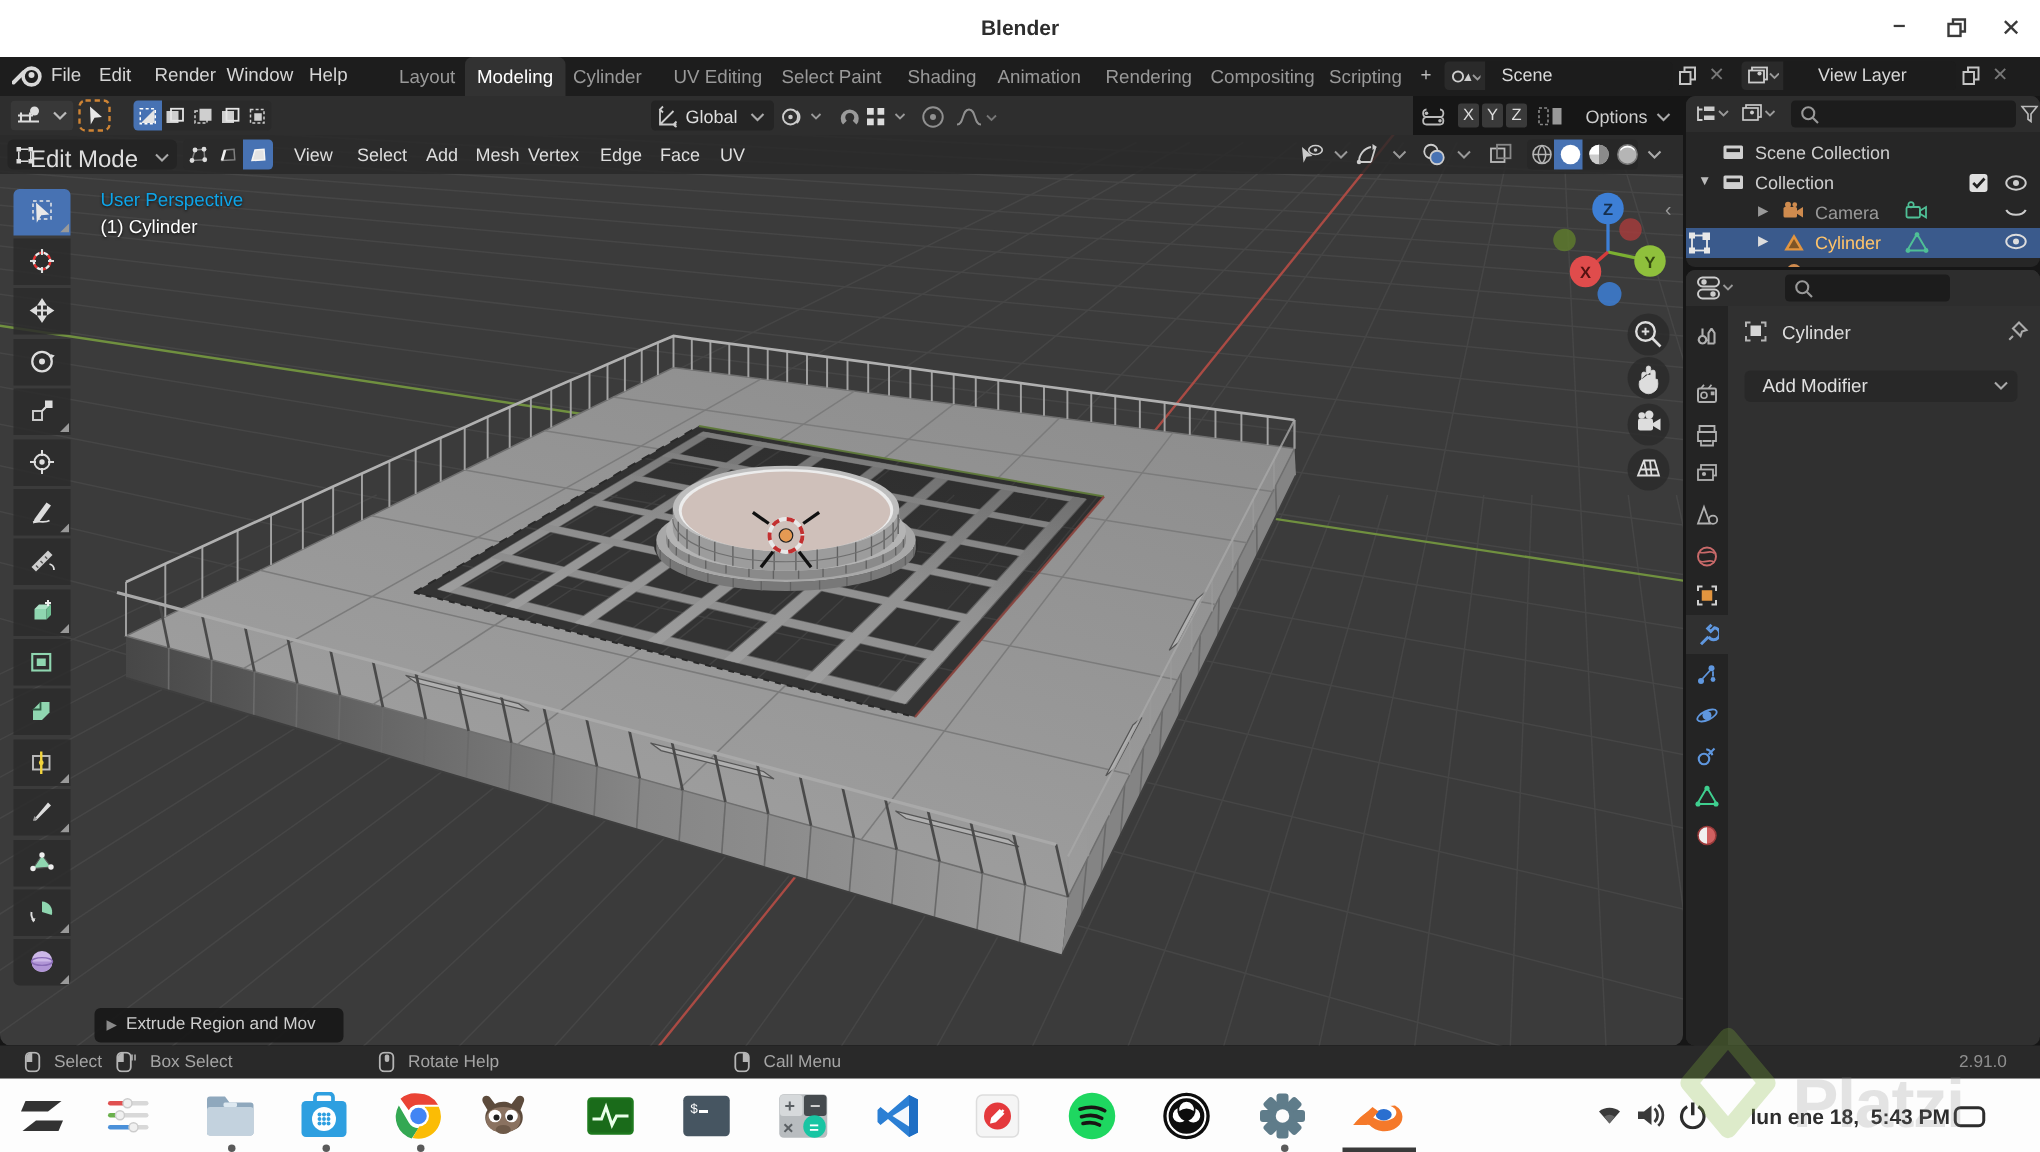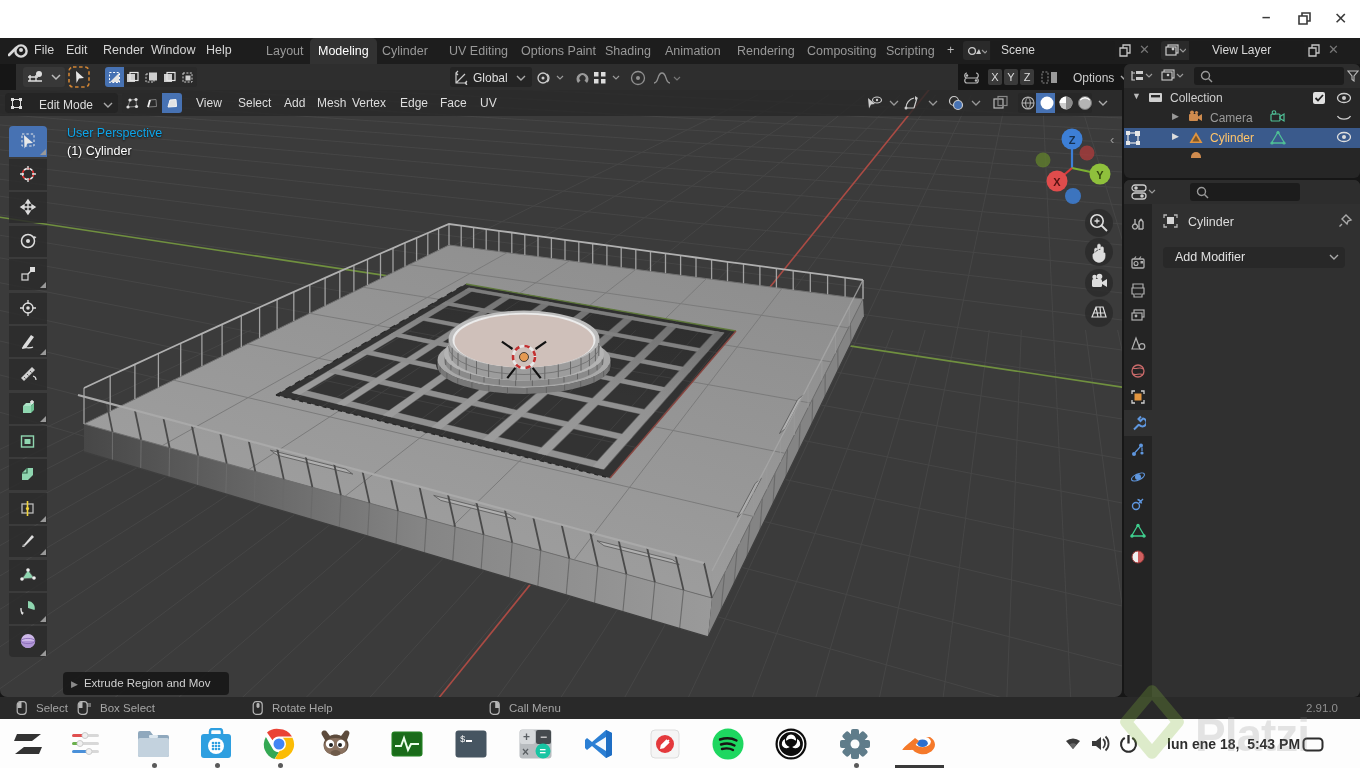--- a/index.html
+++ b/index.html
@@ -3,31 +3,32 @@
 *{margin:0;padding:0;box-sizing:border-box}
 html,body{width:1360px;height:768px;overflow:hidden;font-family:"Liberation Sans",sans-serif;background:#161616}
 .abs{position:absolute}
 #titlebar{left:0;top:0;width:1360px;height:38px;background:#fff}
 #titlebar .t{position:absolute;left:0;right:0;top:10px;text-align:center;font-size:14px;font-weight:bold;color:#2d2d2d}
 .winbtn{position:absolute;top:11px;color:#3a3a3a;font-size:15px}
 #topbar{left:0;top:38px;width:1360px;height:26px;background:#1d1d1d;color:#d5d5d5;font-size:12.5px}
 .menu{position:absolute;top:5px}
 .tab{position:absolute;top:0;height:26px;line-height:26px;color:#999;padding:0 8px}
 .tab.act{background:#323232;color:#fff;border-radius:5px 5px 0 0}
-#toolhdr{left:16px;top:64px;width:942px;height:26px;background:#2e2e2e}
+#toolhdr{left:0;top:64px;width:942px;height:26px;background:#2e2e2e}
 #vphdr{left:0;top:90px;width:1122px;height:26px;background:rgba(40,40,40,0.82)}
 .hbtn{position:absolute;background:#242424;border-radius:4px;color:#d8d8d8;font-size:12px}
 .mtxt{position:absolute;top:5px;color:#dedede;font-size:12px}
 #outliner{left:1124px;top:64px;width:236px;height:114px;background:#262626;border-radius:6px;overflow:hidden}
 #props{left:1124px;top:180px;width:236px;height:517px;background:#303030;border-radius:6px;overflow:hidden}
 #statusbar{left:0;top:697px;width:1360px;height:22px;background:#292929;color:#a5a5a5;font-size:11.5px}
 #taskbar{left:0;top:719px;width:1360px;height:49px;background:#fdfdfd}
 .orow{height:20px;position:relative;color:#cfcfcf;font-size:12px}
 </style></head><body>
 <div class="abs" id="titlebar">
+    <div class="t">Blender</div>
     <div class="winbtn" style="left:1262px;top:8px;font-weight:bold">–</div>
     <svg class="winbtn" style="left:1298px;top:12px" width="13" height="13">
       <path d="M1 4 h8 v8 h-8 Z M4 4 v-3 h8 v8 h-3" fill="none" stroke="#3a3a3a" stroke-width="1.6"></path>
     </svg>
     <div class="winbtn" style="left:1334px;top:9px;font-size:16px">✕</div>
   </div>
 <div class="abs" id="topbar">
     <svg class="abs" style="left:8px;top:4px" width="22" height="18" viewBox="0 0 22 18">
       <circle cx="13" cy="9" r="5.6" fill="none" stroke="#d9d9d9" stroke-width="2.4"></circle>
       <circle cx="13" cy="8" r="2" fill="#d9d9d9"></circle>
@@ -35,21 +36,21 @@
     </svg>
     <div class="menu" style="left:34px">File</div>
     <div class="menu" style="left:66px">Edit</div>
     <div class="menu" style="left:103px">Render</div>
     <div class="menu" style="left:151px">Window</div>
     <div class="menu" style="left:206px">Help</div>
     <div class="tab" style="left:258px">Layout</div>
     <div class="tab act" style="left:310px">Modeling</div>
     <div class="tab" style="left:374px">Cylinder</div>
     <div class="tab" style="left:441px">UV Editing</div>
-    <div class="tab" style="left:513px">Options Paint</div>
+    <div class="tab" style="left:513px">Select Paint</div>
     <div class="tab" style="left:597px">Shading</div>
     <div class="tab" style="left:657px">Animation</div>
     <div class="tab" style="left:729px">Rendering</div>
     <div class="tab" style="left:799px">Compositing</div>
     <div class="tab" style="left:878px">Scripting</div>
     <div class="menu" style="left:947px;color:#bbb">+</div>
     <div class="abs" style="left:963px;top:3px;width:27px;height:19px;background:#2a2a2a;border-radius:3px 0 0 3px"></div>
     <svg class="abs" style="left:967px;top:7px" width="20" height="12">
       <circle cx="5" cy="6" r="3.4" fill="none" stroke="#ccc" stroke-width="1.3"></circle>
       <path d="M9 9 l3-5 2 5 Z" fill="#ccc"></path>
@@ -544,21 +545,21 @@
   </div>
 <div class="abs" id="vphdr">
     <div class="abs hbtn" style="left:5px;top:3px;width:113px;height:20px"></div>
     <svg class="abs" style="left:10px;top:7px" width="14" height="13">
       <rect x="1" y="1" width="3" height="3" fill="#ddd"></rect>
       <rect x="9" y="1" width="3" height="3" fill="#ddd"></rect>
       <rect x="1" y="9" width="3" height="3" fill="#ddd"></rect>
       <rect x="9" y="9" width="3" height="3" fill="#ddd"></rect>
       <path d="M4 2.5 h5 M2.5 4 v5 M10.5 4 v5 M4 10.5 h5" stroke="#ddd" stroke-width="1"></path>
     </svg>
-    <div class="abs mtxt" style="left:39px;top:8px;font-size:12px">Edit Mode</div>
+    <div class="abs mtxt" style="left:20px;top:8px;font-size:16px">Edit Mode</div>
     <svg class="abs" style="left:103px;top:12px" width="12" height="8">
       <path d="M1 1 l4 4 4-4" stroke="#aaa" stroke-width="1.4" fill="none"></path>
     </svg>
     <div class="abs" style="left:122px;top:3px;width:60px;height:20px;background:#2a2a2a;border-radius:3px"></div>
     <div class="abs" style="left:162px;top:3px;width:20px;height:20px;background:#4772b3;border-radius:0 3px 3px 0"></div>
     <svg class="abs" style="left:124px;top:6px" width="16" height="15">
       <path d="M4 11 L6 4 L12 3.5 L12.5 10.5 Z" fill="none" stroke="#808080" stroke-width="1"></path>
       <circle cx="4" cy="11" r="1.6" fill="#ddd"></circle>
       <circle cx="6" cy="4" r="1.6" fill="#ddd"></circle>
       <circle cx="12" cy="3.5" r="1.6" fill="#ddd"></circle>
@@ -794,20 +795,27 @@
         <path d="M17 5 l3 3 3-3" stroke="#999" stroke-width="1.2" fill="none"></path>
       </svg>
       <div class="abs" style="left:70px;top:3px;width:150px;height:18px;background:#1c1c1c;border-radius:3px"></div>
       <svg class="abs" style="left:76px;top:6px" width="13" height="13">
         <circle cx="5.5" cy="5.5" r="4" fill="none" stroke="#999" stroke-width="1.4"></circle>
         <path d="M8.5 8.5 L12 12" stroke="#999" stroke-width="1.4"></path>
       </svg>
       <svg class="abs" style="left:223px;top:6px" width="12" height="12">
         <path d="M1 1 h10 l-4 5 v5 l-2-1.5 V6 Z" fill="none" stroke="#bbb" stroke-width="1.1"></path>
       </svg>
+    </div>
+    <div class="orow" style="margin-top:4px">
+      <svg class="abs" style="left:24px;top:2px" width="16" height="15">
+        <rect x="1" y="3" width="13" height="9" rx="1" fill="#cfcfcf"></rect>
+        <rect x="3" y="5" width="9" height="2.4" fill="#262626"></rect>
+      </svg>
+      <span class="abs" style="left:46px;top:3px">Scene Collection</span>
     </div>
     <div class="orow">
       <span class="abs" style="left:8px;top:3px;color:#bbb;font-size:9px">▼</span>
       <svg class="abs" style="left:24px;top:2px" width="16" height="15">
         <rect x="1" y="3" width="13" height="9" rx="1" fill="#cfcfcf"></rect>
         <rect x="3" y="5" width="9" height="2.4" fill="#262626"></rect>
       </svg>
       <span class="abs" style="left:46px;top:3px">Collection</span>
       <svg class="abs" style="left:188px;top:3px" width="14" height="14">
         <rect x="1" y="1" width="12" height="12" rx="2" fill="#e0e0e0"></rect>

